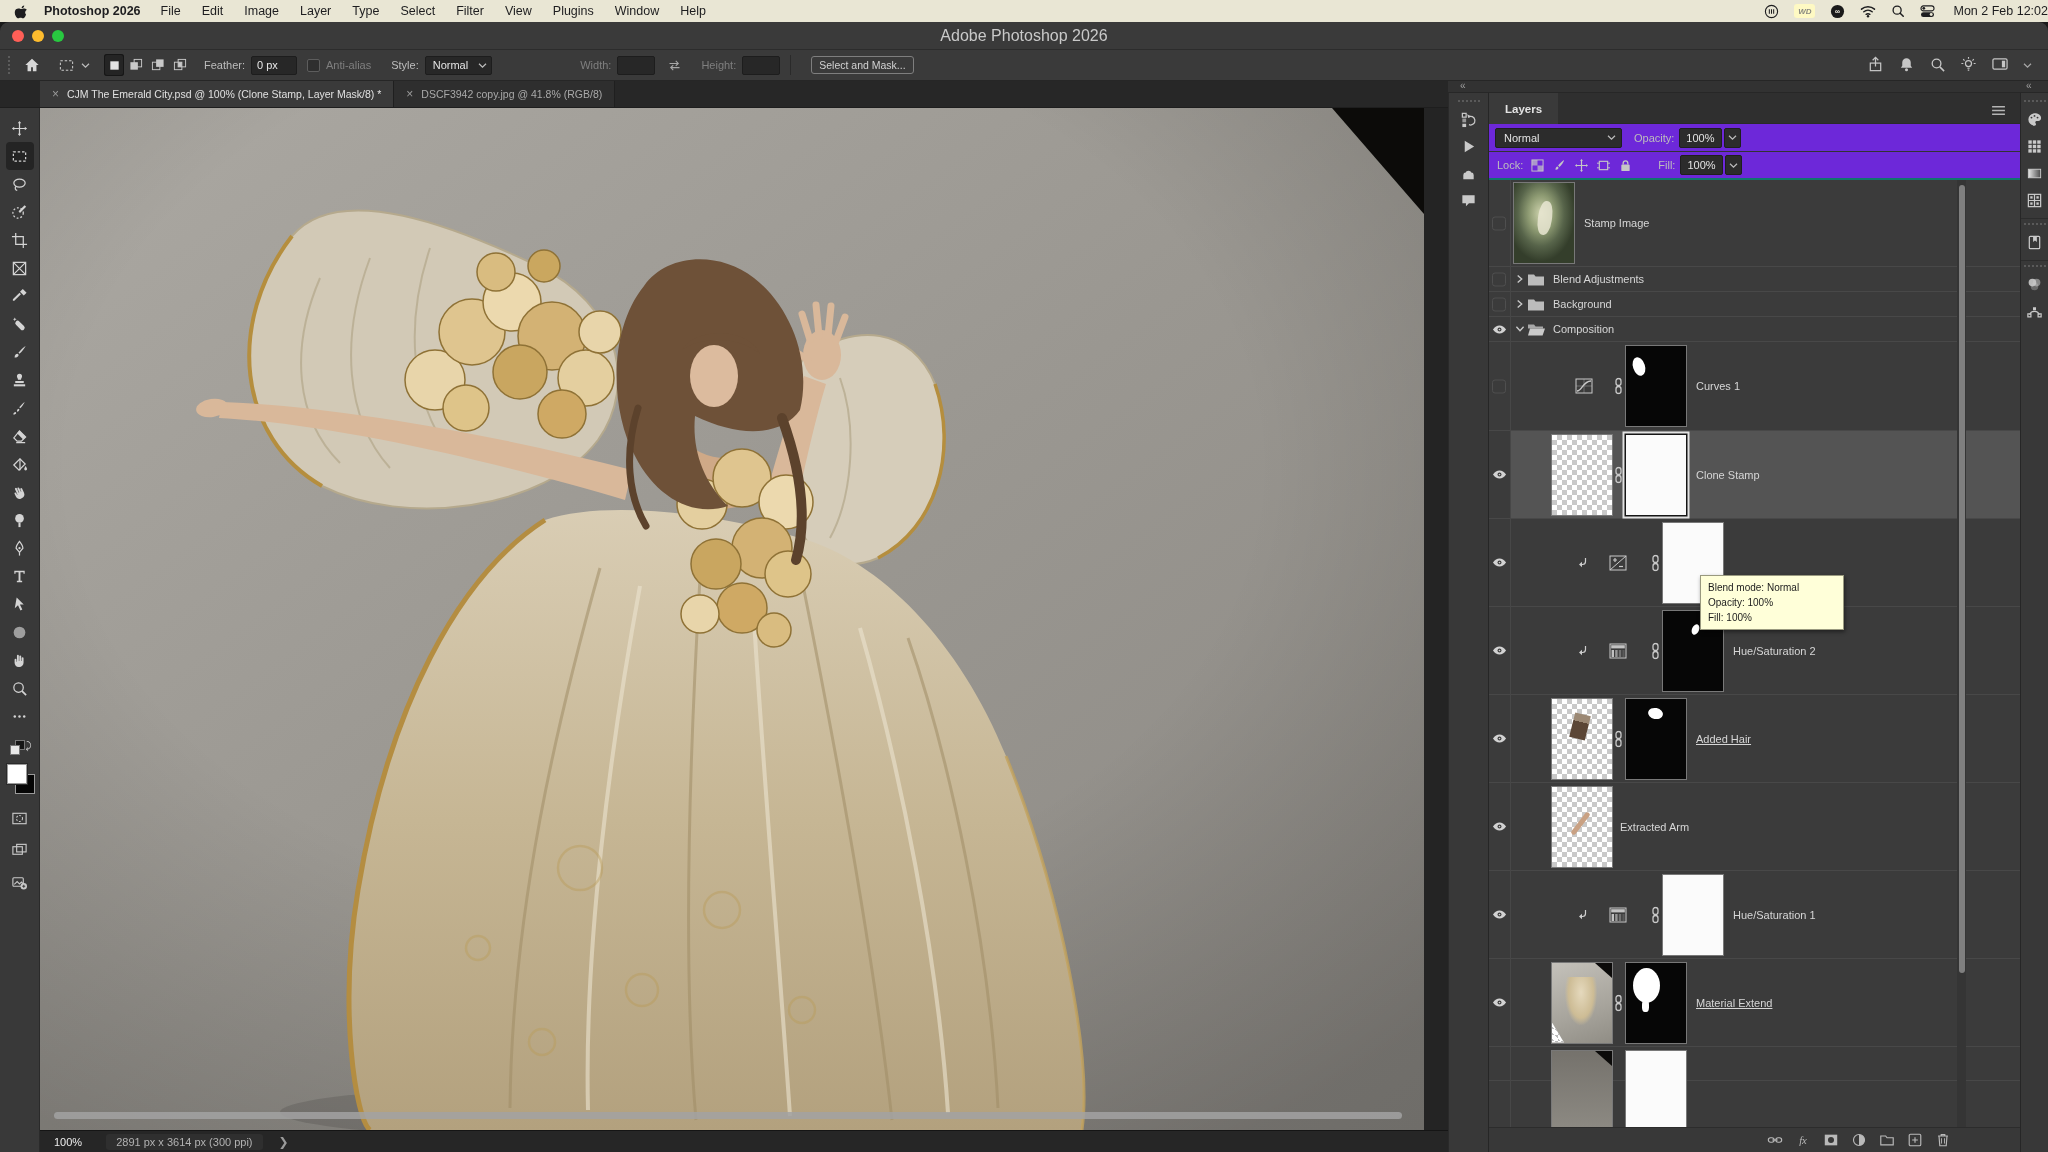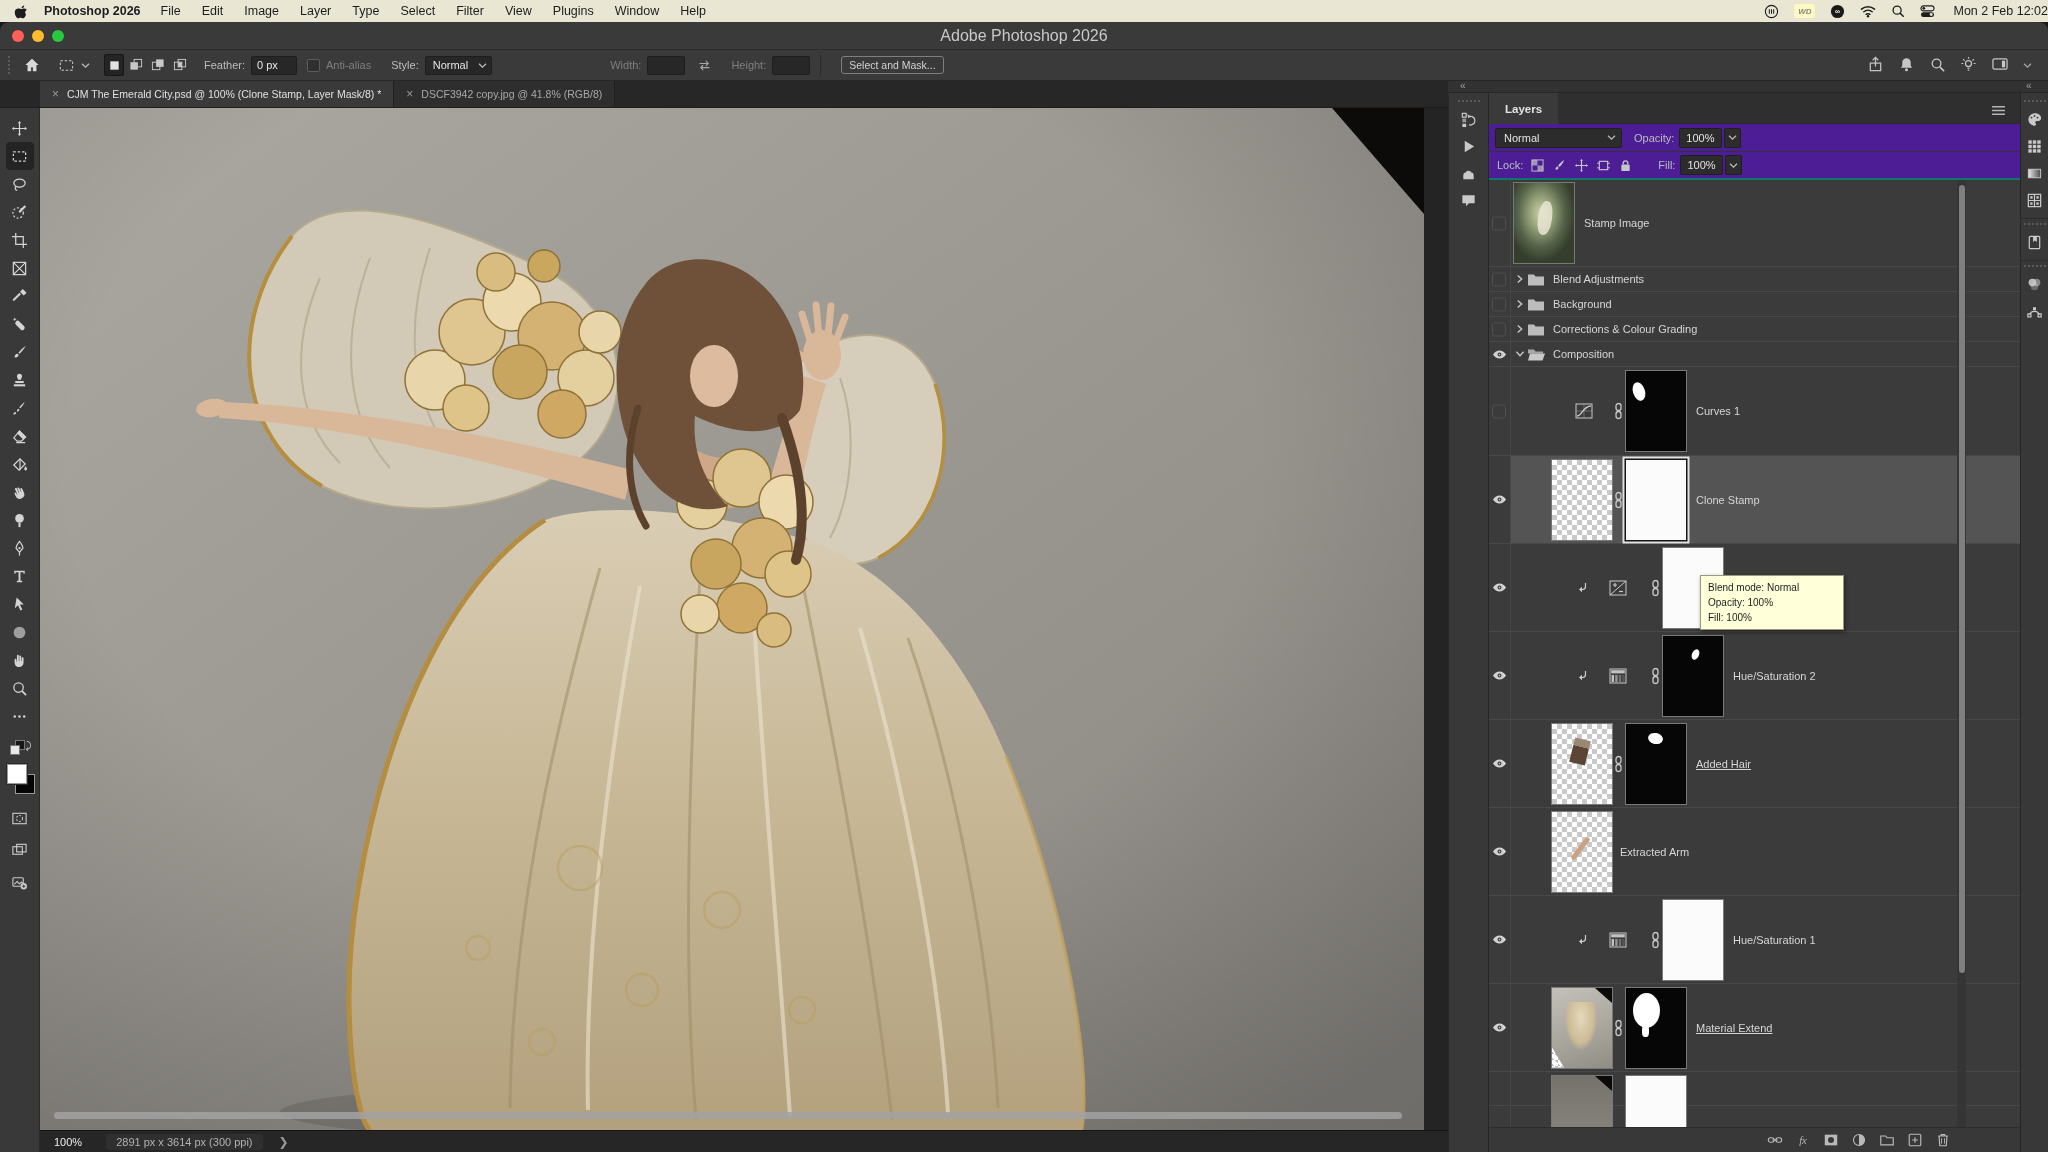--- a/index.html
+++ b/index.html
@@ -84,21 +84,21 @@
   .midstrip{position:absolute;left:1448px;top:93px;width:41px;height:1059px;background:#383838;
             border-left:1px solid #2a2a2a;border-right:1px solid #262626;box-sizing:border-box;
             display:flex;flex-direction:column;align-items:center;padding-top:5px;}
   .rightstrip{position:absolute;left:2020px;top:93px;width:28px;height:1059px;background:#383838;
               border-left:1px solid #262626;box-sizing:border-box;display:flex;flex-direction:column;align-items:center;padding-top:5px;}
   .grip-h{width:22px;border-top:2px dotted #5a5a5a;margin:2px 0 4px 0;}
   .strip-icon{width:26px;height:26px;display:flex;align-items:center;justify-content:center;color:#c9c9c9;margin-bottom:1px;}
   .strip-icon svg{width:17px;height:17px;}
   .strip-sep{width:100%;border-top:1px solid #2c2c2c;margin:4px 0 2px 0;}
   
-  .layers-panel{position:absolute;left:1489px;top:93px;width:531px;height:1059px;background:#4c1d95;box-sizing:border-box;}
+  .layers-panel{position:absolute;left:1489px;top:93px;width:531px;height:1059px;background:#6d28d9;box-sizing:border-box;}
   .lp-tabs{position:absolute;left:0;top:0;width:100%;height:31px;background:#2f2f2f;border-bottom:1px solid #2a2a2a;box-sizing:border-box;}
   .lp-tab{position:absolute;left:0;top:0;height:31px;padding:0 16px;display:flex;align-items:center;background:#3a3a3a;
           color:#e3e3e3;font-size:11.5px;font-weight:bold;}
   .lp-menu{position:absolute;right:14px;top:9px;color:#b5b5b5;}
   .lp-row{position:absolute;left:0;width:100%;height:28px;display:flex;align-items:center;font-size:11px;color:#bdbdbd;box-sizing:border-box;}
   .lp-blend{top:31px;border-bottom:1px solid #333;}
   .lp-lock{top:59px;border-bottom:2px solid #0f766e;}
   .chipbox{background:#2c2c2c;border:1px solid #1f1f1f;border-radius:2px;height:18px;display:flex;align-items:center;color:#e3e3e3;}
   .blend-select{width:112px;justify-content:space-between;padding:0 5px 0 8px;margin-left:6px;}
   .val-chip{padding:0 6px;margin-left:5px;}
@@ -272,21 +272,21 @@
     <input class="ob-input" style="width: 34px;" value="0 px">
     <span class="ob-check"></span>
     <span class="ob-label dim" style="margin-left:6px;">Anti-alias</span>
     <span class="ob-label">Style:</span>
     <span class="ob-select">
       <span>Normal</span>
       <svg width="9" height="7" viewBox="0 0 10 8">
           <path d="M1 2l4 4 4-4" fill="none" stroke="#bdbdbd" stroke-width="1.4"></path>
         </svg>
     </span>
-    <span class="ob-label dim" style="margin-left:118px;">Width:</span>
+    <span class="ob-label dim" style="margin-left:88px;">Width:</span>
     <input class="ob-input" style="width: 26px;">
     <span class="ob-icon" style="margin-left:6px;">
       <svg width="15" height="15" viewBox="0 0 18 18">
           <path d="M3 6.5h10M10.5 3.5l3 3-3 3" fill="none" stroke="#a8a8a8" stroke-width="1.3"></path>
           <path d="M15 11.5H5M7.5 8.5l-3 3 3 3" fill="none" stroke="#a8a8a8" stroke-width="1.3"></path>
         </svg>
     </span>
     <span class="ob-label dim">Height:</span>
     <input class="ob-input" style="width: 26px;">
     <span class="ob-sep"></span>
@@ -723,36 +723,20 @@
           </span>
           <span class="glyph" style="left: 38px;">
             <svg width="18" height="14" viewBox="0 0 18 14">
               <path d="M1 2.5h6l1.6 2H17v9H1z" fill="#bcbcbc"></path>
             </svg>
           </span>
           <span class="lbl" style="left: 64px;">Background</span>
         </div>
         <div class="layer-row" style="height: 25px;">
           <span class="eye-slot">
-            <span class="eye-empty"></span>
-          </span>
-          <span class="glyph" style="left: 26px;">
-            <svg width="9" height="10" viewBox="0 0 10 11">
-              <path d="M3 1.5l4.5 4L3 9.5" fill="none" stroke="#c9c9c9" stroke-width="1.5"></path>
-            </svg>
-          </span>
-          <span class="glyph" style="left: 38px;">
-            <svg width="18" height="14" viewBox="0 0 18 14">
-              <path d="M1 2.5h6l1.6 2H17v9H1z" fill="#bcbcbc"></path>
-            </svg>
-          </span>
-          <span class="lbl" style="left: 64px;">Corrections &amp; Colour Grading</span>
-        </div>
-        <div class="layer-row" style="height: 25px;">
-          <span class="eye-slot">
             <svg width="15" height="10" viewBox="0 0 16 10">
               <path d="M1 5c2-2.8 4.3-4.2 7-4.2S13 2.2 15 5c-2 2.8-4.3 4.2-7 4.2S3 7.8 1 5z" fill="#d2d2d2"></path>
               <circle cx="8" cy="5" r="2.1" fill="#3a3a3a"></circle>
               <circle cx="8" cy="5" r="0.9" fill="#d2d2d2"></circle>
             </svg>
           </span>
           <span class="glyph" style="left: 26px;">
             <svg width="10" height="9" viewBox="0 0 11 10">
               <path d="M1.5 2.5l4 4.5 4-4.5" fill="none" stroke="#c9c9c9" stroke-width="1.5"></path>
             </svg>

